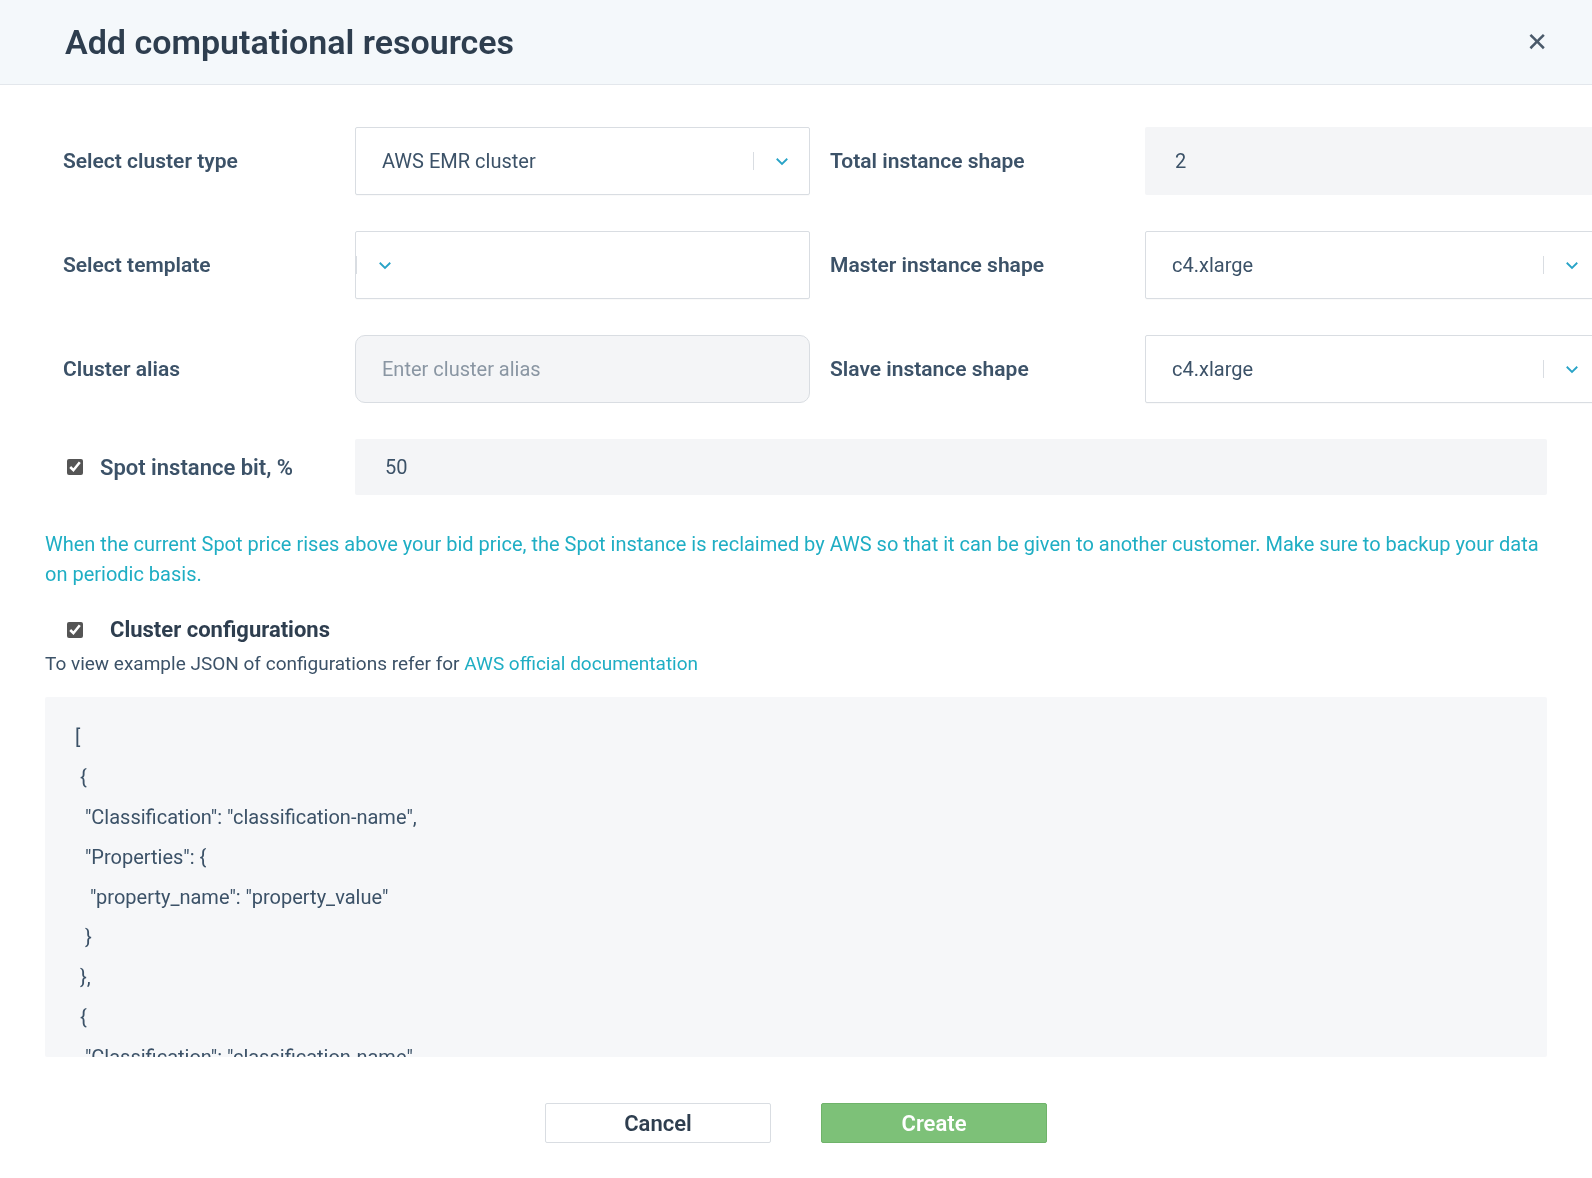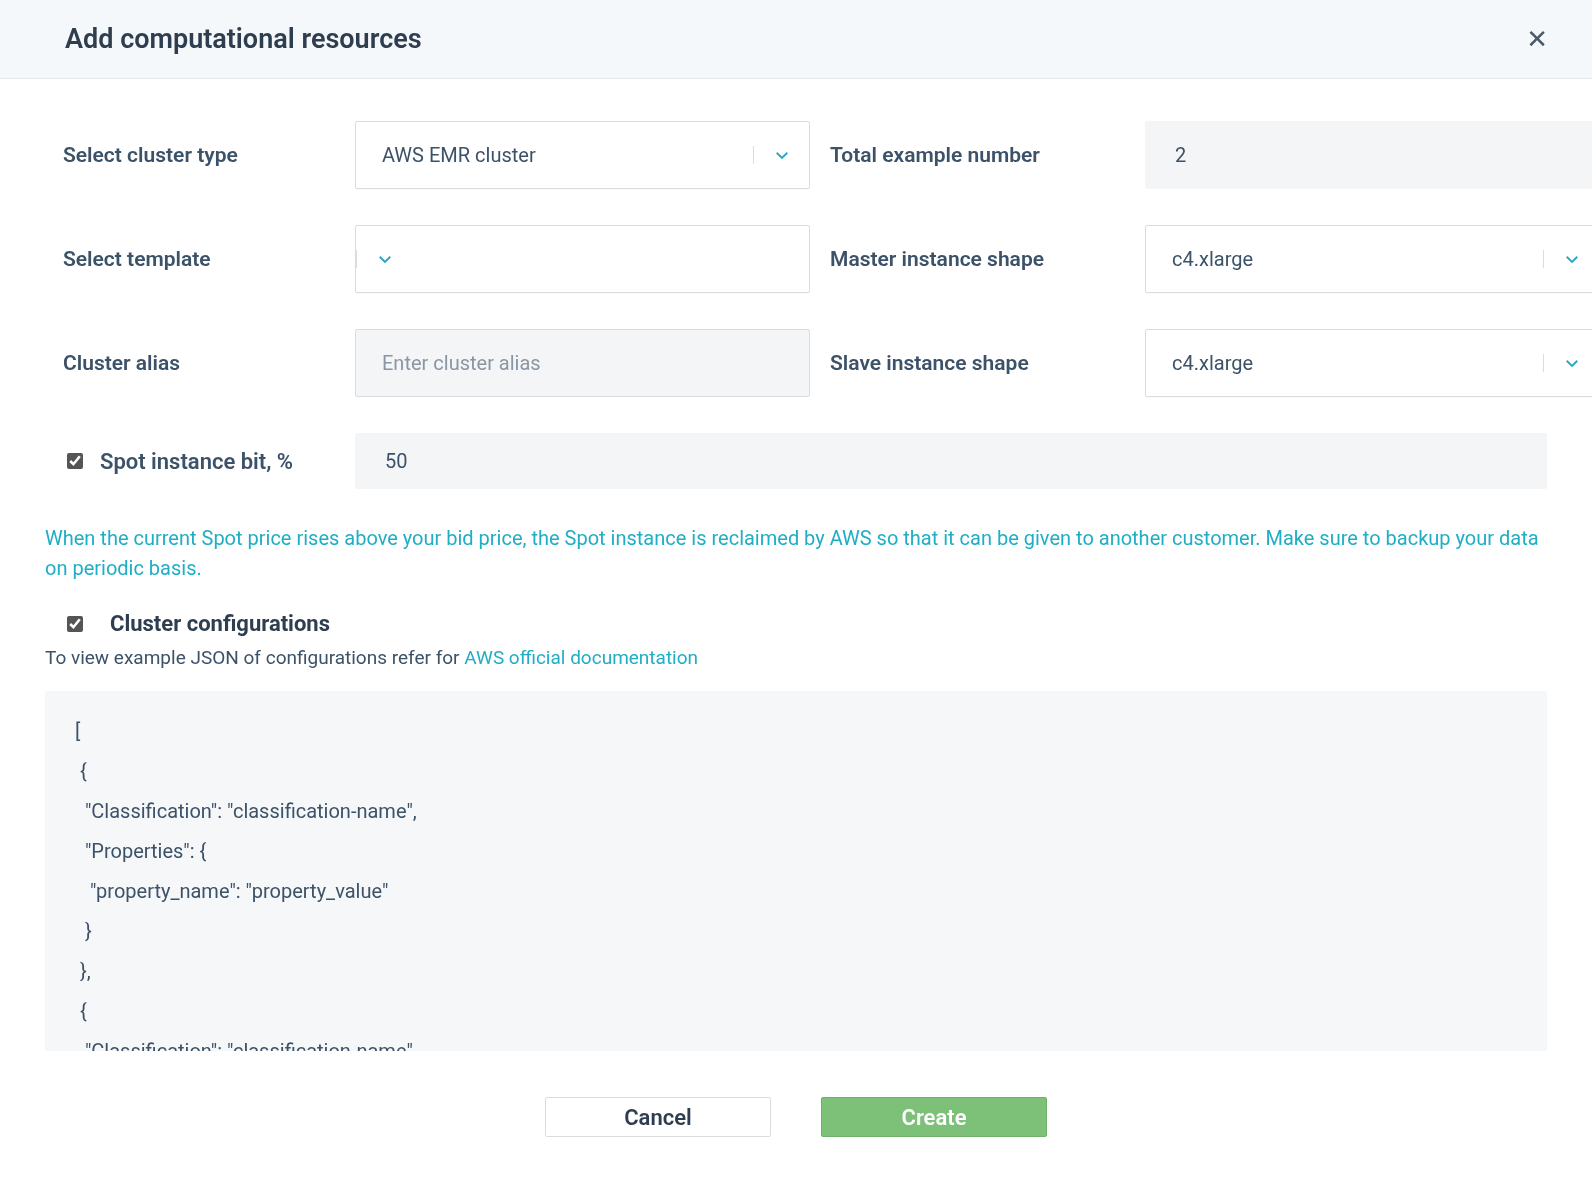--- a/index.html
+++ b/index.html
@@ -30,21 +30,21 @@
   
   .modal-header{
     background:var(--bg-header);
     border-bottom:1px solid var(--border-light);
     padding:22px 40px 22px 65px;
     display:flex;
     align-items:center;
     justify-content:space-between;
   }
   .modal-title{
-    font-size:27px;
+    font-size:34px;
     font-weight:600;
     color:var(--text-dark);
   }
   .close-btn{
     font-size:26px;
     color:#4a5a6a;
     cursor:pointer;
     line-height:1;
     padding:4px;
   }
@@ -86,21 +86,21 @@
     overflow:hidden;text-overflow:ellipsis;white-space:nowrap;
   }
   .select-caret{
     width:56px;
     border-left:1px solid var(--border);
     display:flex;align-items:center;justify-content:center;
   }
   .select-caret svg{width:18px;height:18px;stroke:var(--accent);stroke-width:2.4;fill:none;}
   .text-input{
     border:1px solid var(--border);
-    border-radius:2px;
+    border-radius:10px;
     background:var(--bg-disabled);
     padding:7px 26px;
     color:#8a96a3;
   }
   .readonly-input{
     background:var(--bg-disabled);
     border:none;
     border-radius:2px;
     padding:0 30px;
     color:var(--text);
@@ -214,21 +214,21 @@
 
     <div class="form-label">Select cluster type</div>
     <div class="select">
       <div class="select-value">AWS EMR cluster</div>
       <div class="select-caret">
         <svg viewBox="0 0 24 24">
             <polyline points="5 9 12 16 19 9"></polyline>
           </svg>
       </div>
     </div>
-    <div class="form-label" style="padding-left:0">Total example number</div>
+    <div class="form-label" style="padding-left:0">Total instance shape</div>
     <div class="readonly-input">
       <span>2</span>
     </div>
 
     <div class="form-label">Select template</div>
     <div class="select">
       <div class="select-caret">
         <svg viewBox="0 0 24 24">
             <polyline points="5 9 12 16 19 9"></polyline>
           </svg>

